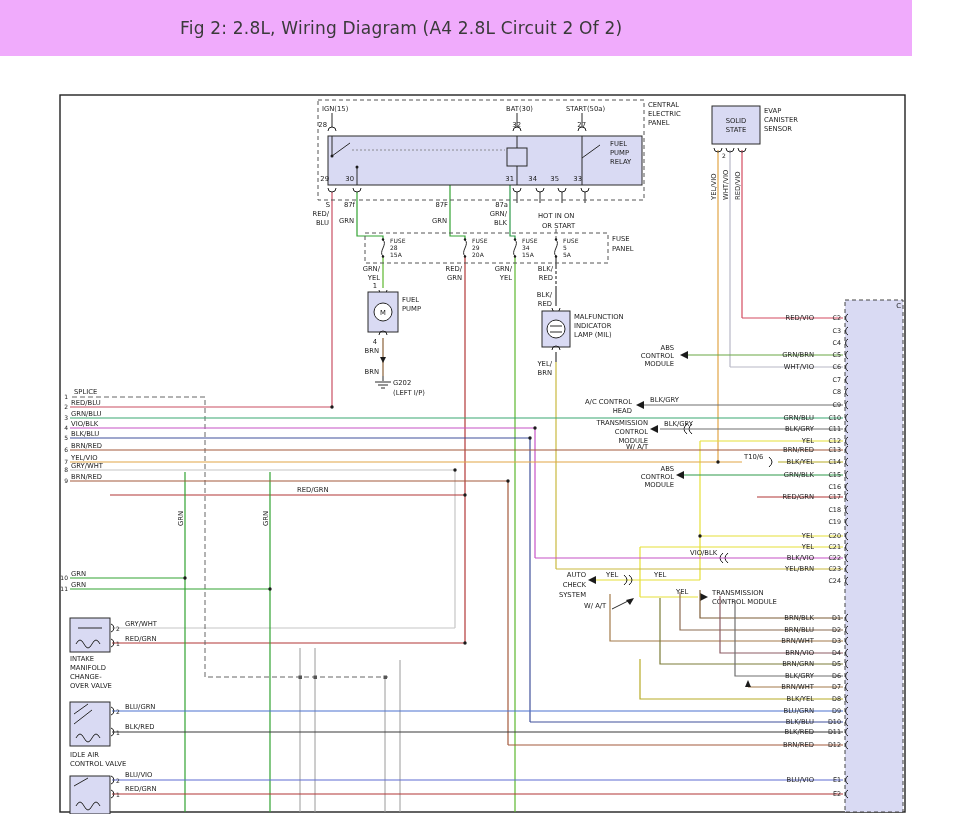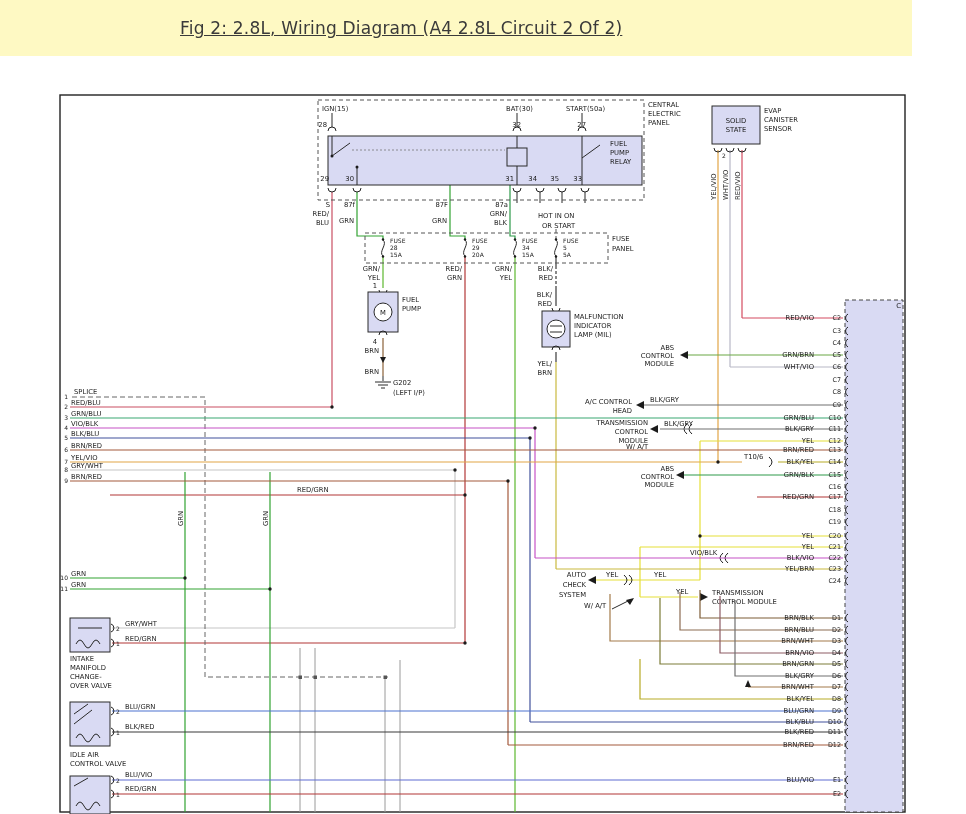--- a/index.html
+++ b/index.html
@@ -21,21 +21,21 @@
   .panel{fill:#d9daf3;stroke:#2a2a2a;stroke-width:1}
   .paneld{fill:#d9daf3;stroke:#444;stroke-width:1;stroke-dasharray:4 3}
   .frame{fill:none;stroke:#222;stroke-width:1.4}
   .arc{fill:none;stroke:#222;stroke-width:1}
   .dot{fill:#1b1b1b}
   .arrow{fill:#1b1b1b}
 </style>
 </head>
 <body>
 
-<div class="titlebar" style="background: #fef9c3; text-decoration: underline;">
+<div class="titlebar" style="background: #f0abfc;">
   <span>Fig 2: 2.8L, Wiring Diagram (A4 2.8L Circuit 2 Of 2)</span>
 </div>
 
 <svg viewBox="0 0 966 814" width="966" height="814">
 
   <rect class="frame" x="60" y="95" width="845" height="717"></rect>
 
   <g>
     <path class="wire" d="M332 192 V407" stroke="#c94f63"></path>
     <path class="wire" d="M357 192 V236 H383 V240" stroke="#33a333"></path>

